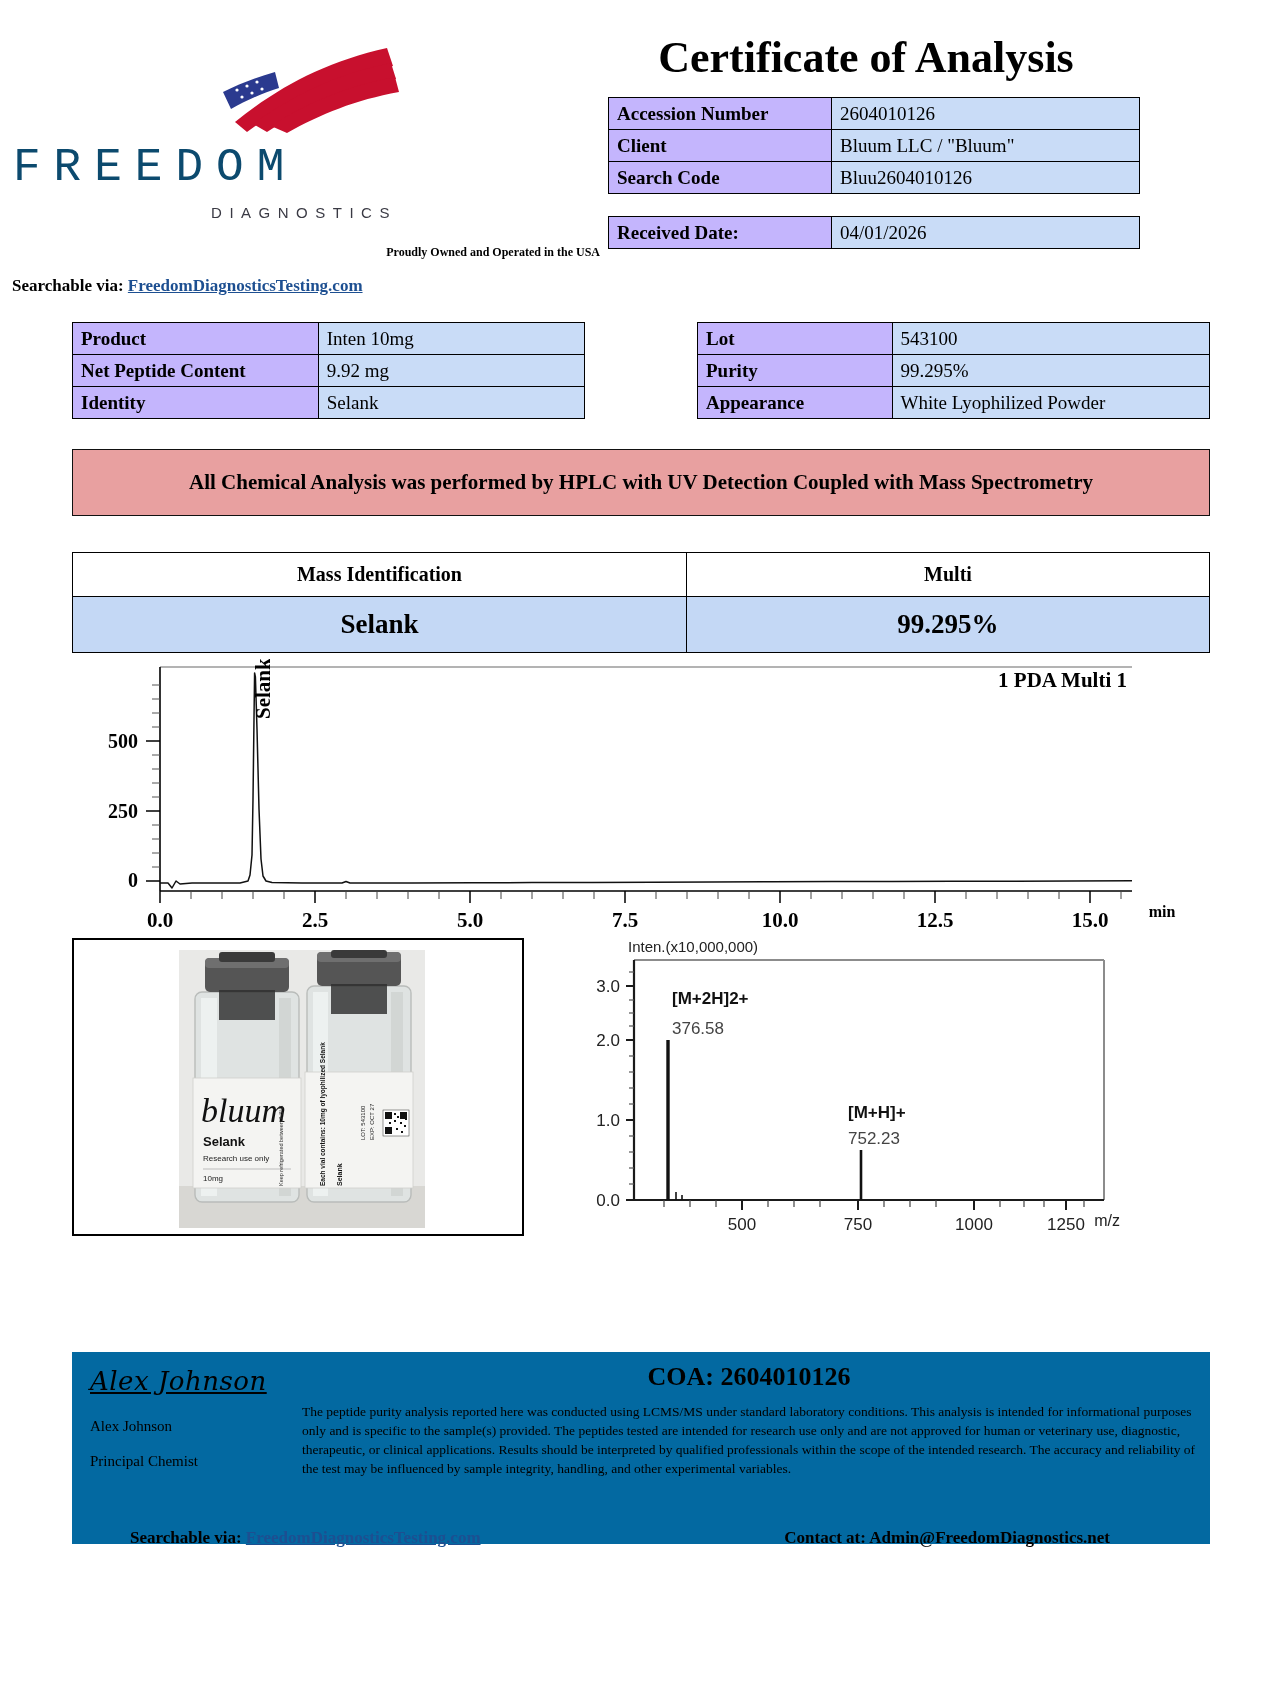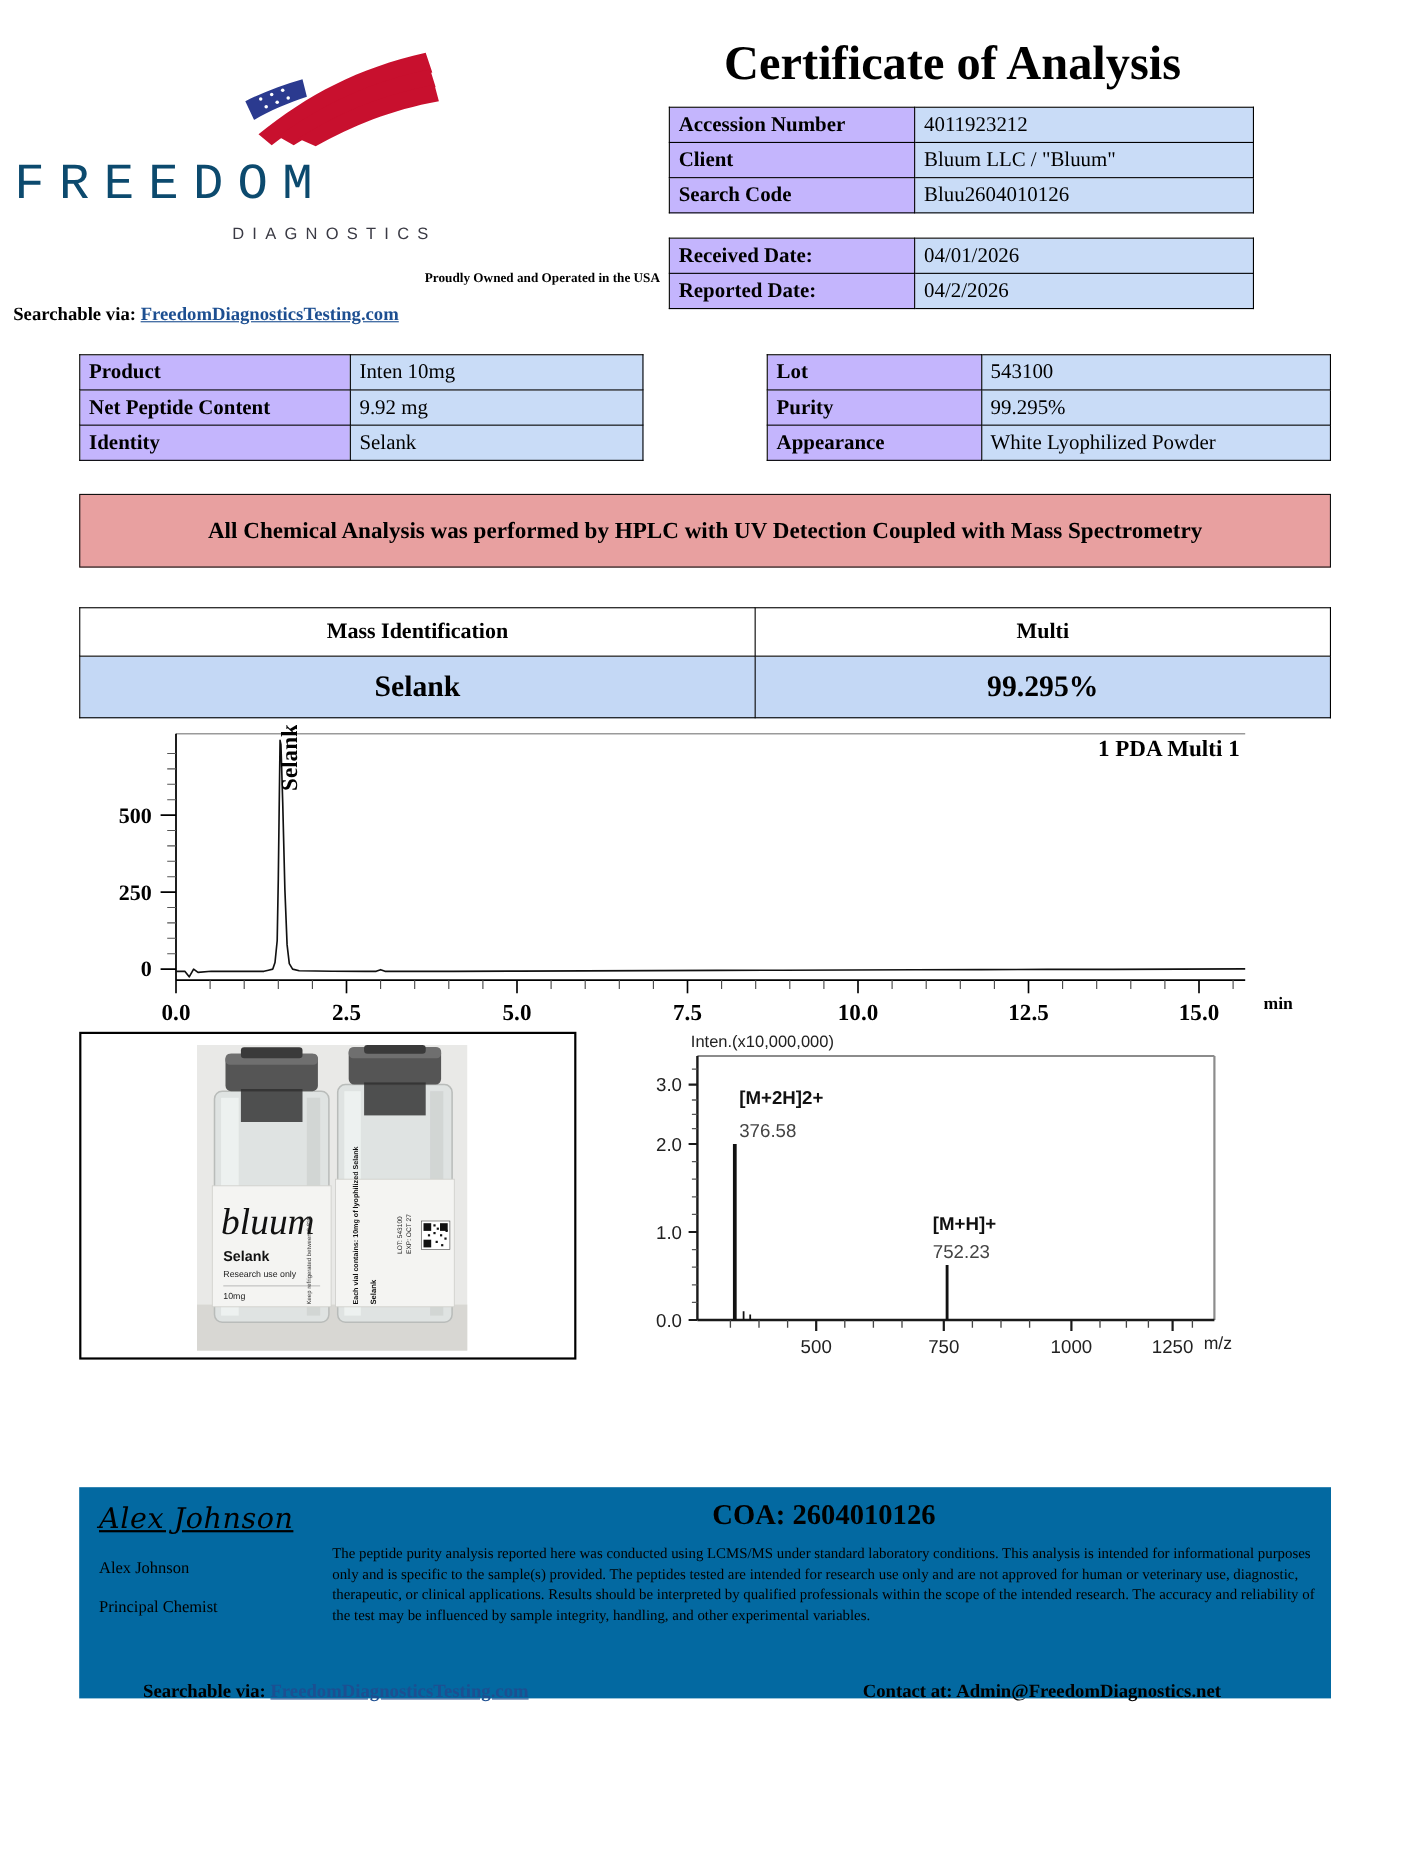--- a/index.html
+++ b/index.html
@@ -155,42 +155,38 @@
       </div>
     </div>
 
     <div class="hdr-right">
       <div class="coa-title">Certificate of Analysis</div>
 
       <table class="b tbl-acc">
         <tbody>
           <tr>
             <td class="k">Accession Number</td>
-            <td class="v">4011923212</td>
+            <td class="v">2604010126</td>
           </tr>
           <tr>
             <td class="k">Client</td>
             <td class="v">Bluum LLC / "Bluum"</td>
           </tr>
           <tr>
             <td class="k">Search Code</td>
             <td class="v">Bluu2604010126</td>
           </tr>
         </tbody>
       </table>
 
       <table class="b tbl-dates">
         <tbody>
           <tr>
             <td class="k">Received Date:</td>
             <td class="v">04/01/2026</td>
-          </tr>
-          <tr>
-            <td class="k">Reported Date:</td>
-            <td class="v">04/2/2026</td>
           </tr>
         </tbody>
       </table>
     </div>
   </div>
 
   <div class="mid-row">
     <table class="b tbl-prod">
       <tbody>
         <tr>

